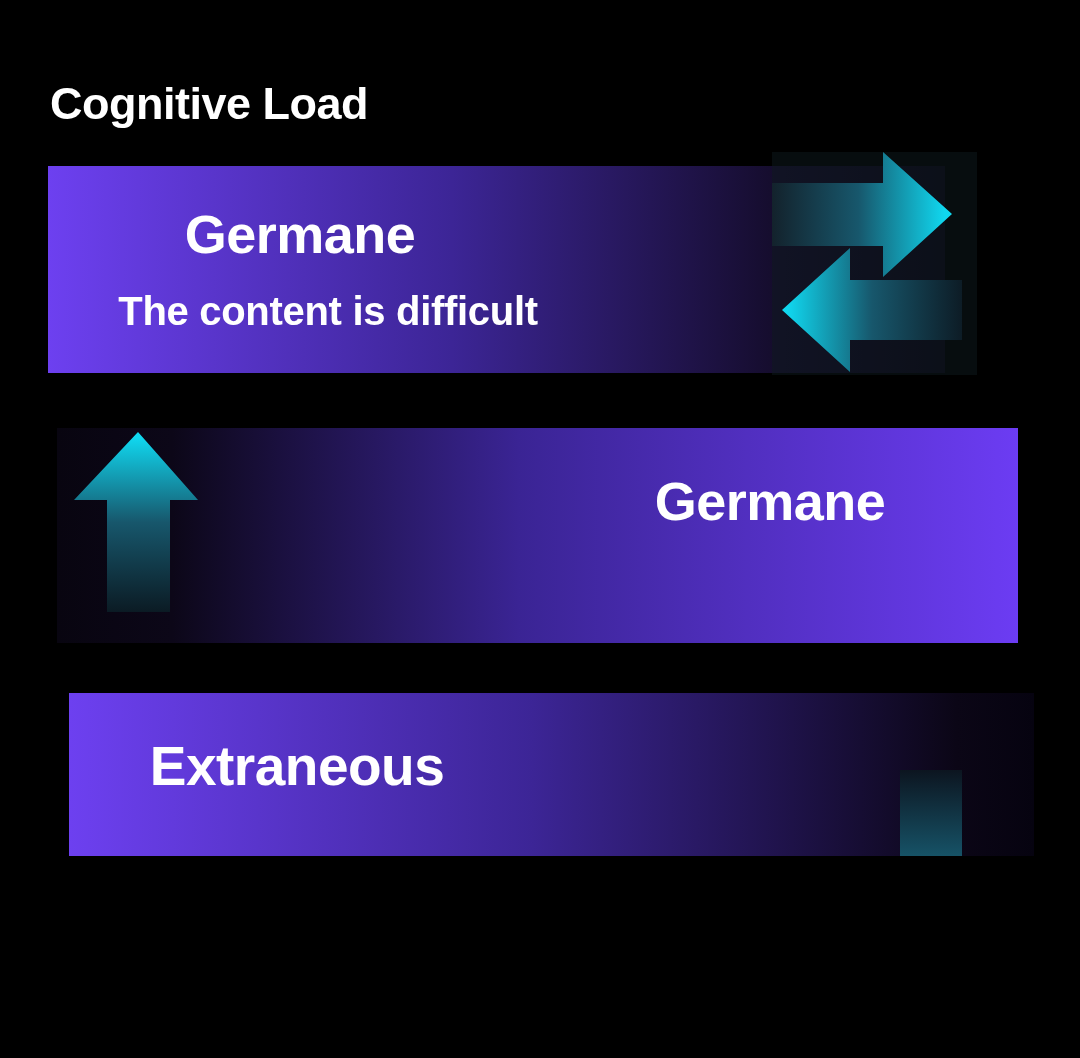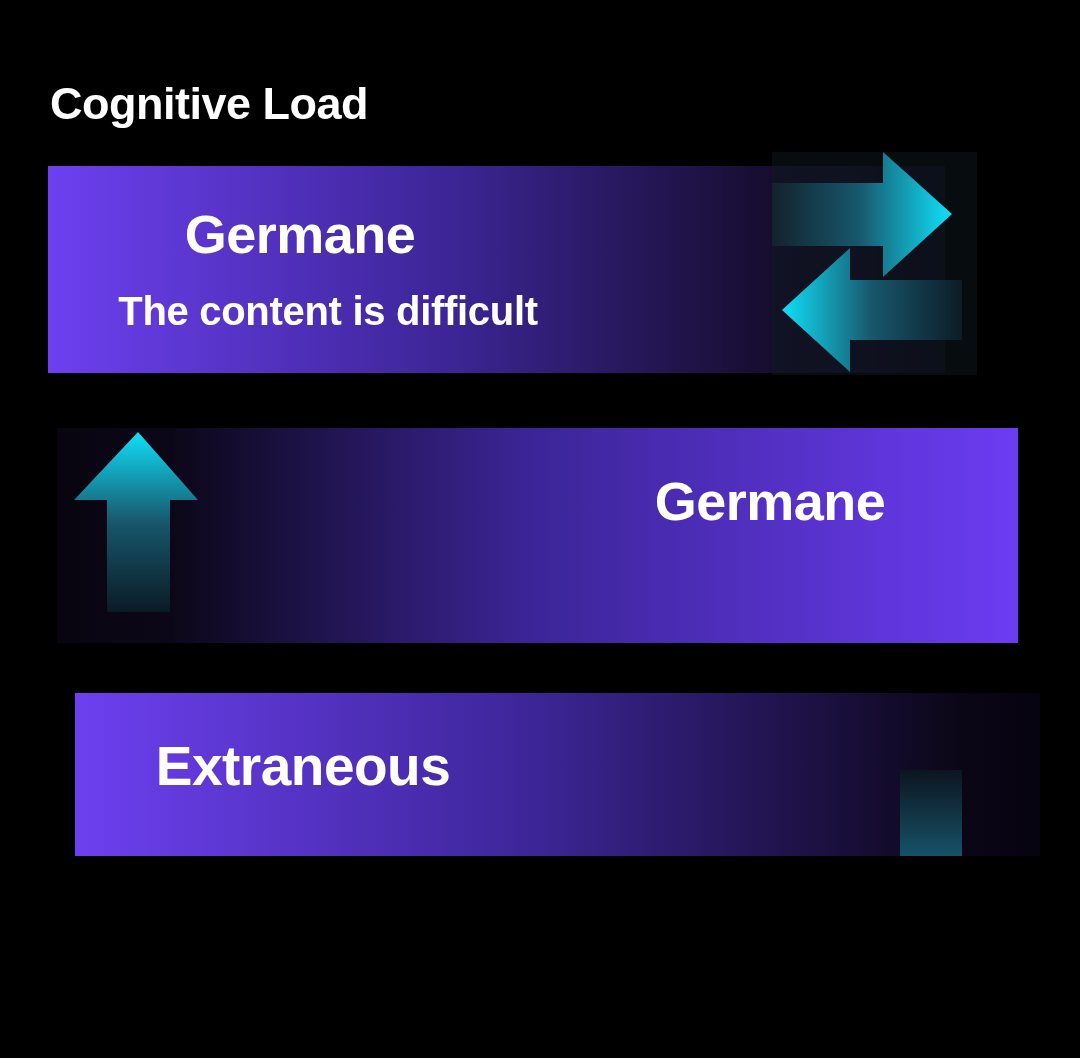--- a/index.html
+++ b/index.html
@@ -19,21 +19,21 @@
   .band{position:absolute;z-index:1;}
   #band-innate{
     left:48px;top:166px;width:897px;height:207px;
     background:linear-gradient(90deg,#6d40f0 0%,#3c2596 45%,#140c2a 82%,#0a0614 100%);
   }
   #band-germane{
     left:57px;top:428px;width:961px;height:215px;
     background:linear-gradient(270deg,#6c3cf3 0%,#3a2494 52%,#0c0718 88%,#080510 100%);
   }
   #band-extraneous{
-    left:75px;top:693px;width:965px;height:294px;
+    left:69px;top:693px;width:965px;height:294px;
     background:linear-gradient(90deg,#6d40f0 0%,#3c2596 48%,#0b0616 92%,#060310 100%);
   }
   .band-heading{
     position:absolute;text-align:center;
     font-size:54px;font-weight:800;letter-spacing:-0.5px;
     color:#fff;white-space:nowrap;
   }
   .band-subtitle{
     position:absolute;text-align:center;
     font-size:40px;font-weight:700;letter-spacing:-0.3px;

